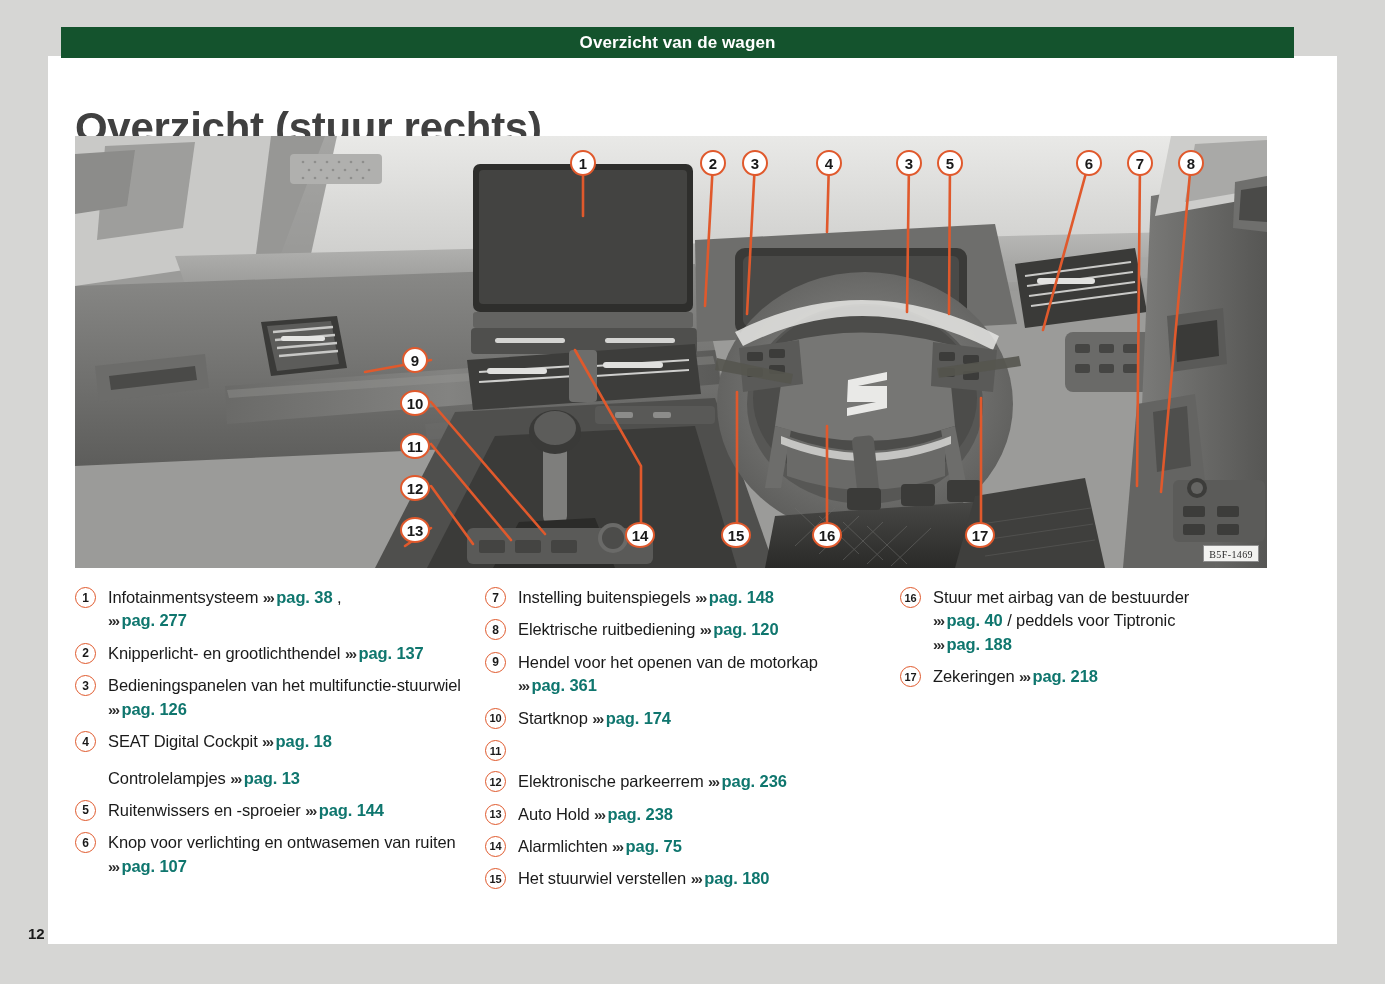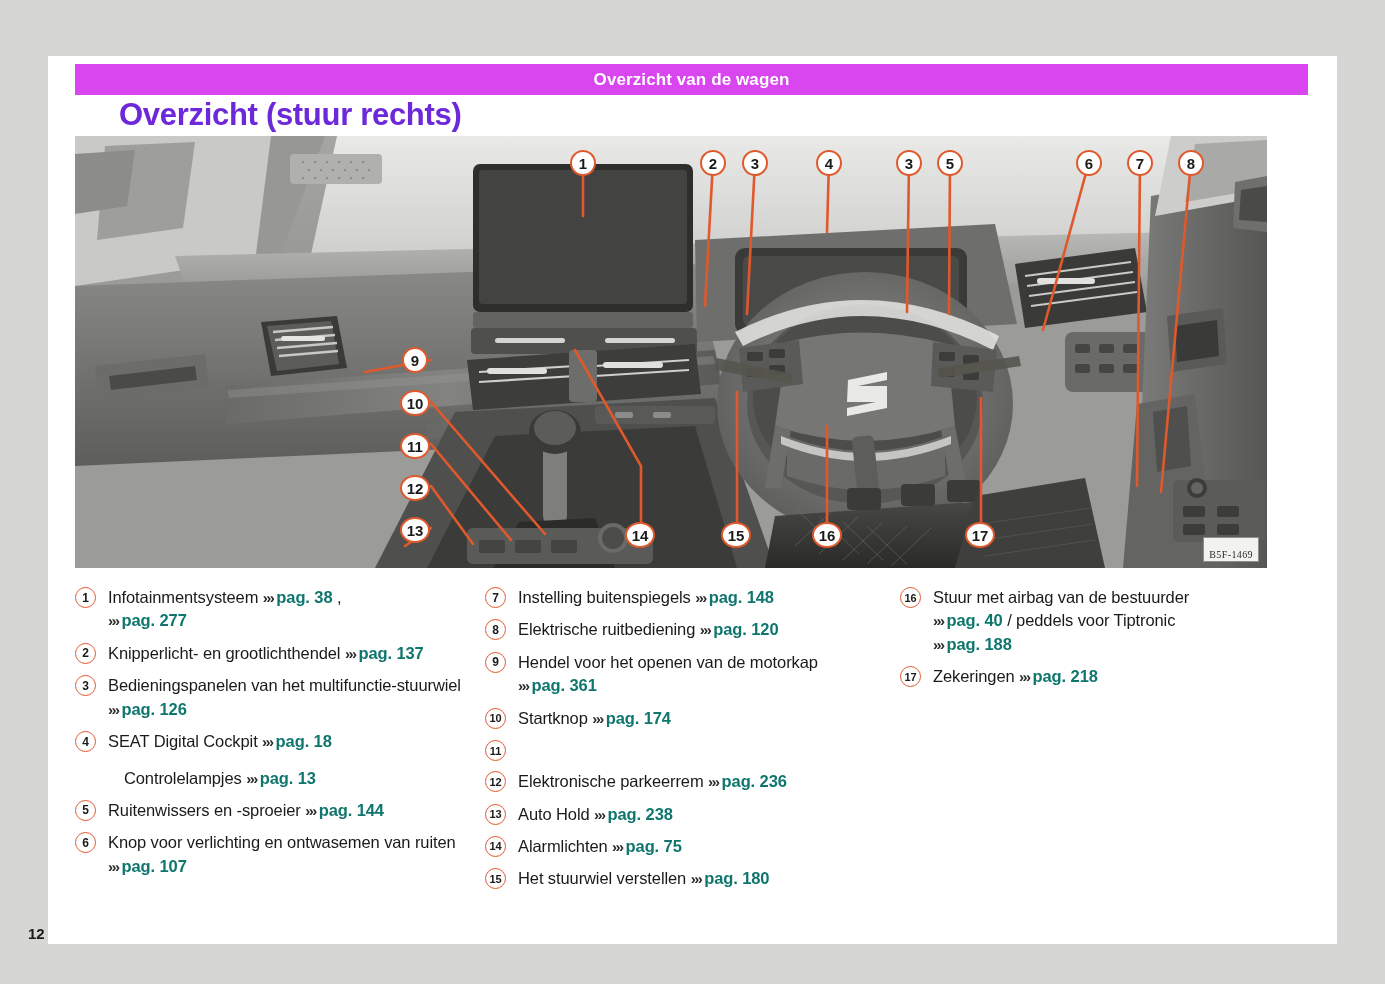--- a/index.html
+++ b/index.html
@@ -20,46 +20,44 @@
     position: absolute;
     left: 48px;
     top: 56px;
     width: 1289px;
     height: 888px;
     background: #ffffff;
   }
   
   .header-bar {
     position: absolute;
-    left: 75px;
+    left: 61px;
     top: 27px;
     width: 1233px;
     height: 31px;
-    background: #d946ef;
+    background: #14532d;
     display: flex;
     align-items: center;
     justify-content: center;
-    margin-top: 37px;
   }
   .header-bar-title {
     color: #ffffff;
     font-size: 17px;
     font-weight: bold;
     letter-spacing: 0.1px;
   }
   
   .page-heading {
     position: absolute;
     left: 75px;
     top: 76px;
-    color: #6d28d9;
-    font-size: 31px;
+    color: #404040;
+    font-size: 42px;
     font-weight: bold;
     letter-spacing: -0.3px;
-    margin-left: 44px;
   }
   
   .photo-frame {
     position: absolute;
     left: 75px;
     top: 136px;
     width: 1192px;
     height: 432px;
     background: #9a9a9a;
     overflow: hidden;
@@ -88,21 +86,21 @@
   
   .watermark {
     position: absolute;
     right: 8px;
     bottom: 6px;
     background: #f2f2f0;
     color: #2b2b2b;
     font-size: 10px;
     font-family: "Liberation Serif", serif;
     letter-spacing: 0.4px;
-    padding: 11px 5px 1px 5px;
+    padding: 3px 5px 1px 5px;
     border: 1px solid #8d8d8d;
     z-index: 7;
   }
 
   
   .legend {
     position: absolute;
     left: 75px;
     top: 586px;
     width: 1230px;
@@ -149,21 +147,20 @@
   .legend-text .chev {
     font-weight: bold;
     color: #2a2a2a;
     letter-spacing: -1.5px;
     padding-right: 3px;
     font-size: 15px;
   }
   .legend-subline {
     display: block;
     margin-top: 13px;
-    text-align: center;
   }
   
   .folio {
     position: absolute;
     left: 28px;
     top: 925px;
     font-size: 15px;
     font-weight: bold;
     color: #1a1a1a;
   }

